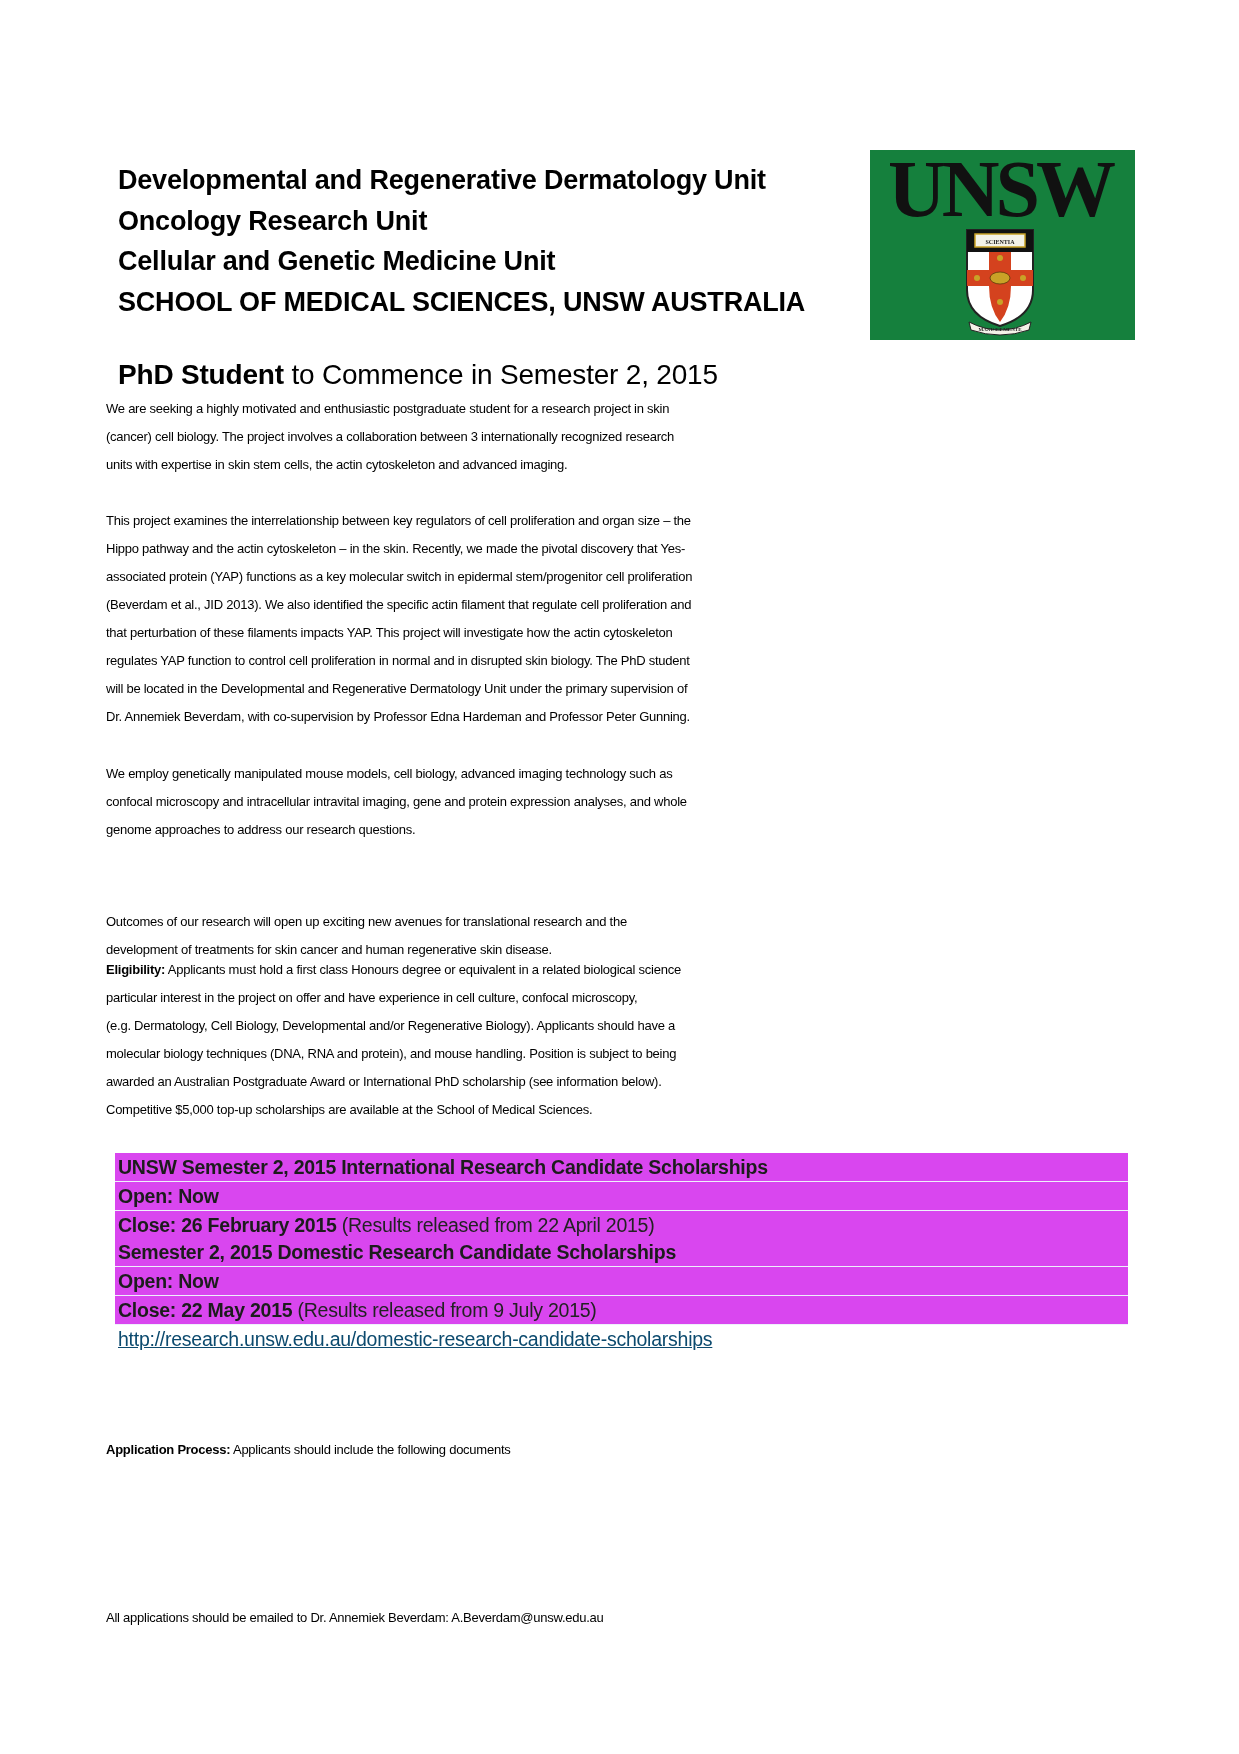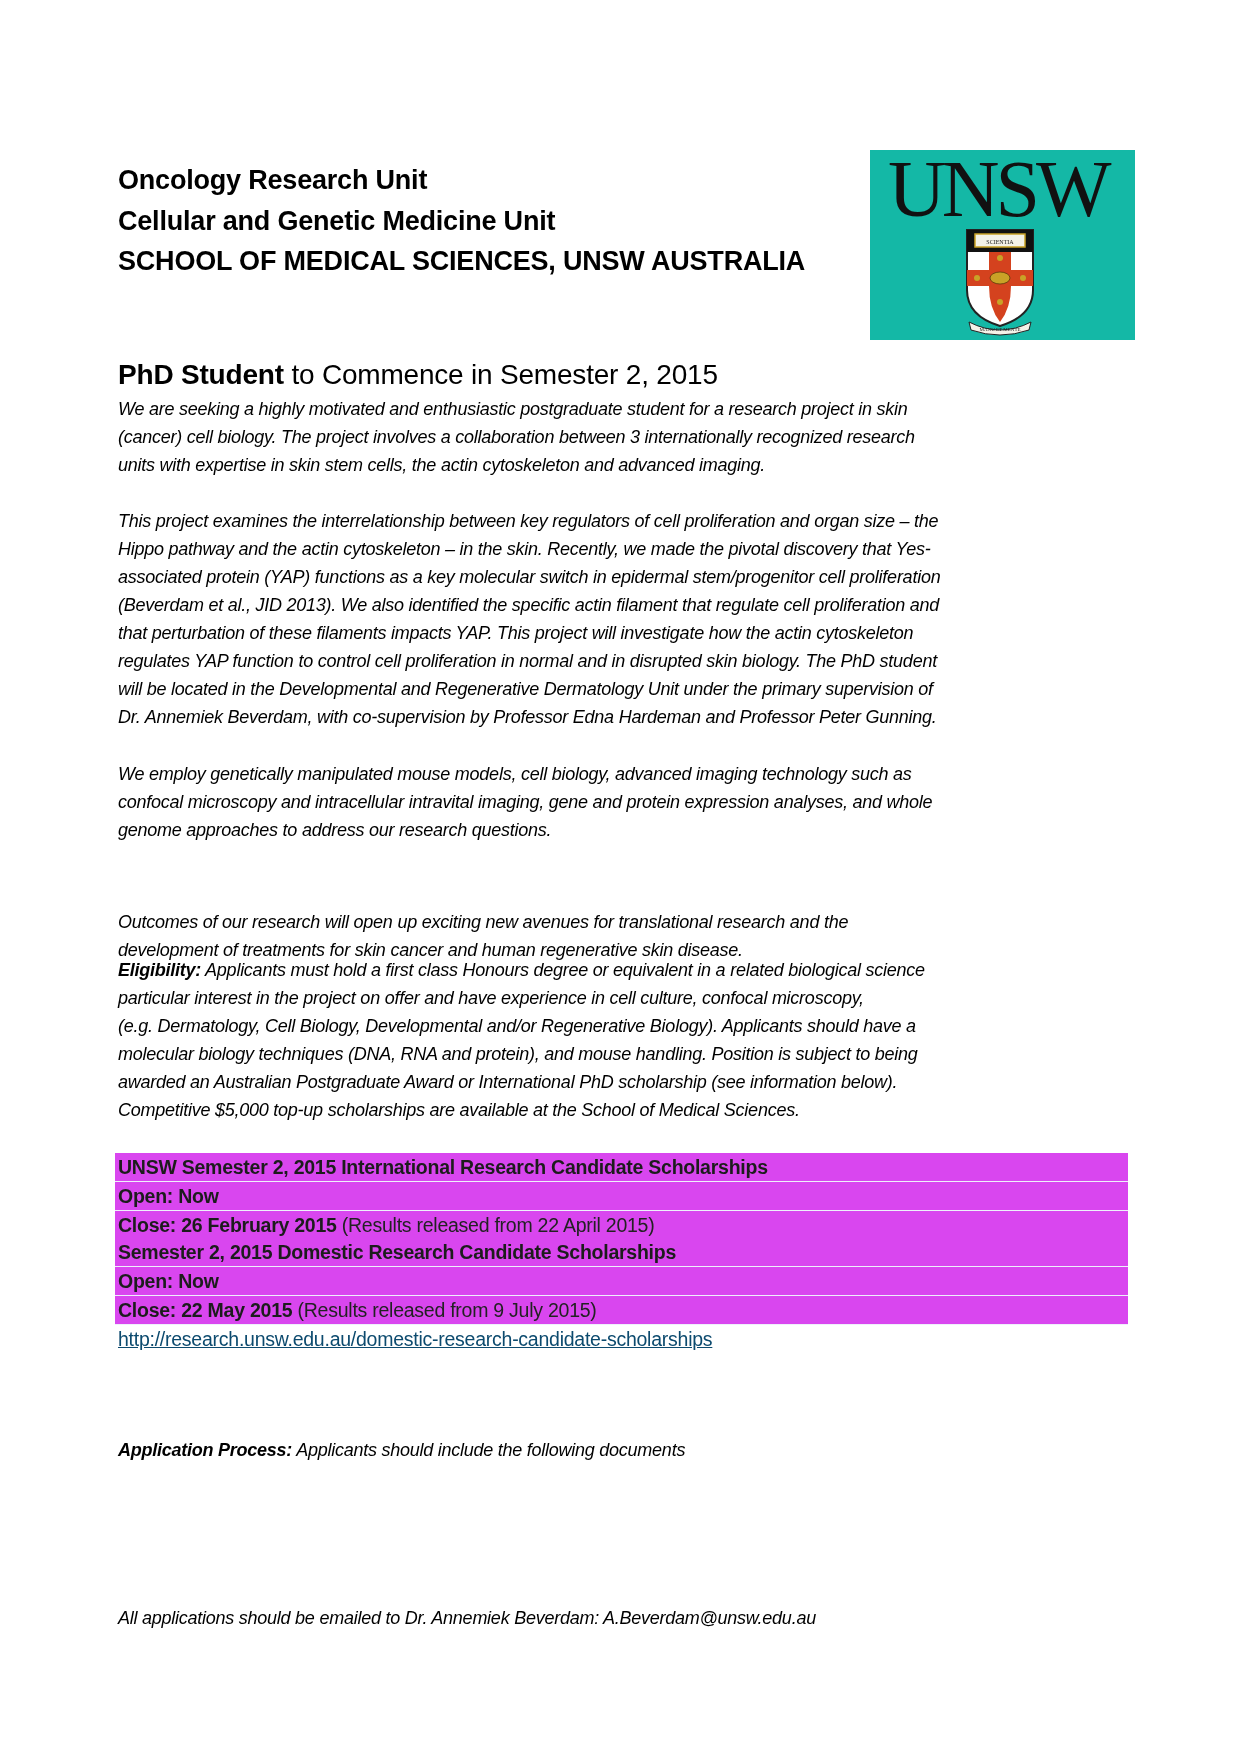--- a/index.html
+++ b/index.html
@@ -1,39 +1,40 @@
 <!DOCTYPE html>
 <html><head>
 <meta charset="utf-8">
 <style>
   html, body { margin: 0; padding: 0; background: #ffffff; }
   body { width: 1239px; height: 1754px; position: relative; overflow: hidden;
          font-family: "Liberation Sans", sans-serif; color: #000; }
   .hdr { position: absolute; left: 118px; top: 160px; width: 720px; }
   .hdr div { font-weight: bold; font-size: 27px; line-height: 40.5px; letter-spacing: -0.2px; white-space: nowrap; }
-  .logo { position: absolute; left: 870px; top: 150px; width: 265px; height: 190px; background: #14b8a6; }
+  .logo { position: absolute; left: 870px; top: 150px; width: 265px; height: 190px; background: #15803d; font-weight: bold; }
   .logo-word { position: absolute; left: 18px; top: -6px; font-family: "Liberation Serif", serif; font-size: 80px; letter-spacing: -4px; color: #111; line-height: 90px; }
   .crest { position: absolute; left: 95px; top: 78px; width: 70px; height: 108px; }
-  .body-text { position: absolute; left: 118px; width: 1012px; font-size: 18px; line-height: 28px; letter-spacing: -0.25px; font-style: italic; }
+  .body-text { position: absolute; left: 106px; width: 1012px; font-size: 13px; line-height: 28px; letter-spacing: -0.25px; }
   .title { position: absolute; left: 118px; top: 357px; font-size: 28px; line-height: 36px; letter-spacing: -0.2px; white-space: nowrap; }
   .title b { font-weight: bold; }
   .line { white-space: nowrap; display: block; }
   .sch { position: absolute; left: 115px; width: 1013px; font-size: 19.5px; letter-spacing: -0.25px; }
   .sch .row { background: #d946ef; height: 28px; line-height: 28px; padding-left: 3px; border-bottom: 1px solid #eef0fb; white-space: nowrap; color: #222; }
   .sch .row b { color: #1c1c1c; }
   .sch .link { height: 28px; line-height: 28px; padding-left: 3px; white-space: nowrap; }
   .sch a { color: #0c4a6e; text-decoration: underline; }
   .bullets { list-style: none; margin: 0; padding: 0; }
   .bullets li { white-space: nowrap; line-height: 28px; }
   .bullets li::before { content: "\2022"; margin-right: 6px; }
 </style>
 </head>
 <body>
 
 <div class="hdr">
+  <div>Developmental and Regenerative Dermatology Unit</div>
   <div>Oncology Research Unit</div>
   <div>Cellular and Genetic Medicine Unit</div>
   <div>SCHOOL OF MEDICAL SCIENCES, UNSW AUSTRALIA</div>
 </div>
 
 <div class="logo">
   <div class="logo-word">UNSW</div>
   <svg class="crest" viewBox="0 0 70 108">
     <path d="M2 2 H68 V62 Q68 88 35 98 Q2 88 2 62 Z" fill="#ffffff" stroke="#222" stroke-width="2"></path>
     <rect x="2" y="2" width="66" height="22" fill="#111"></rect>

